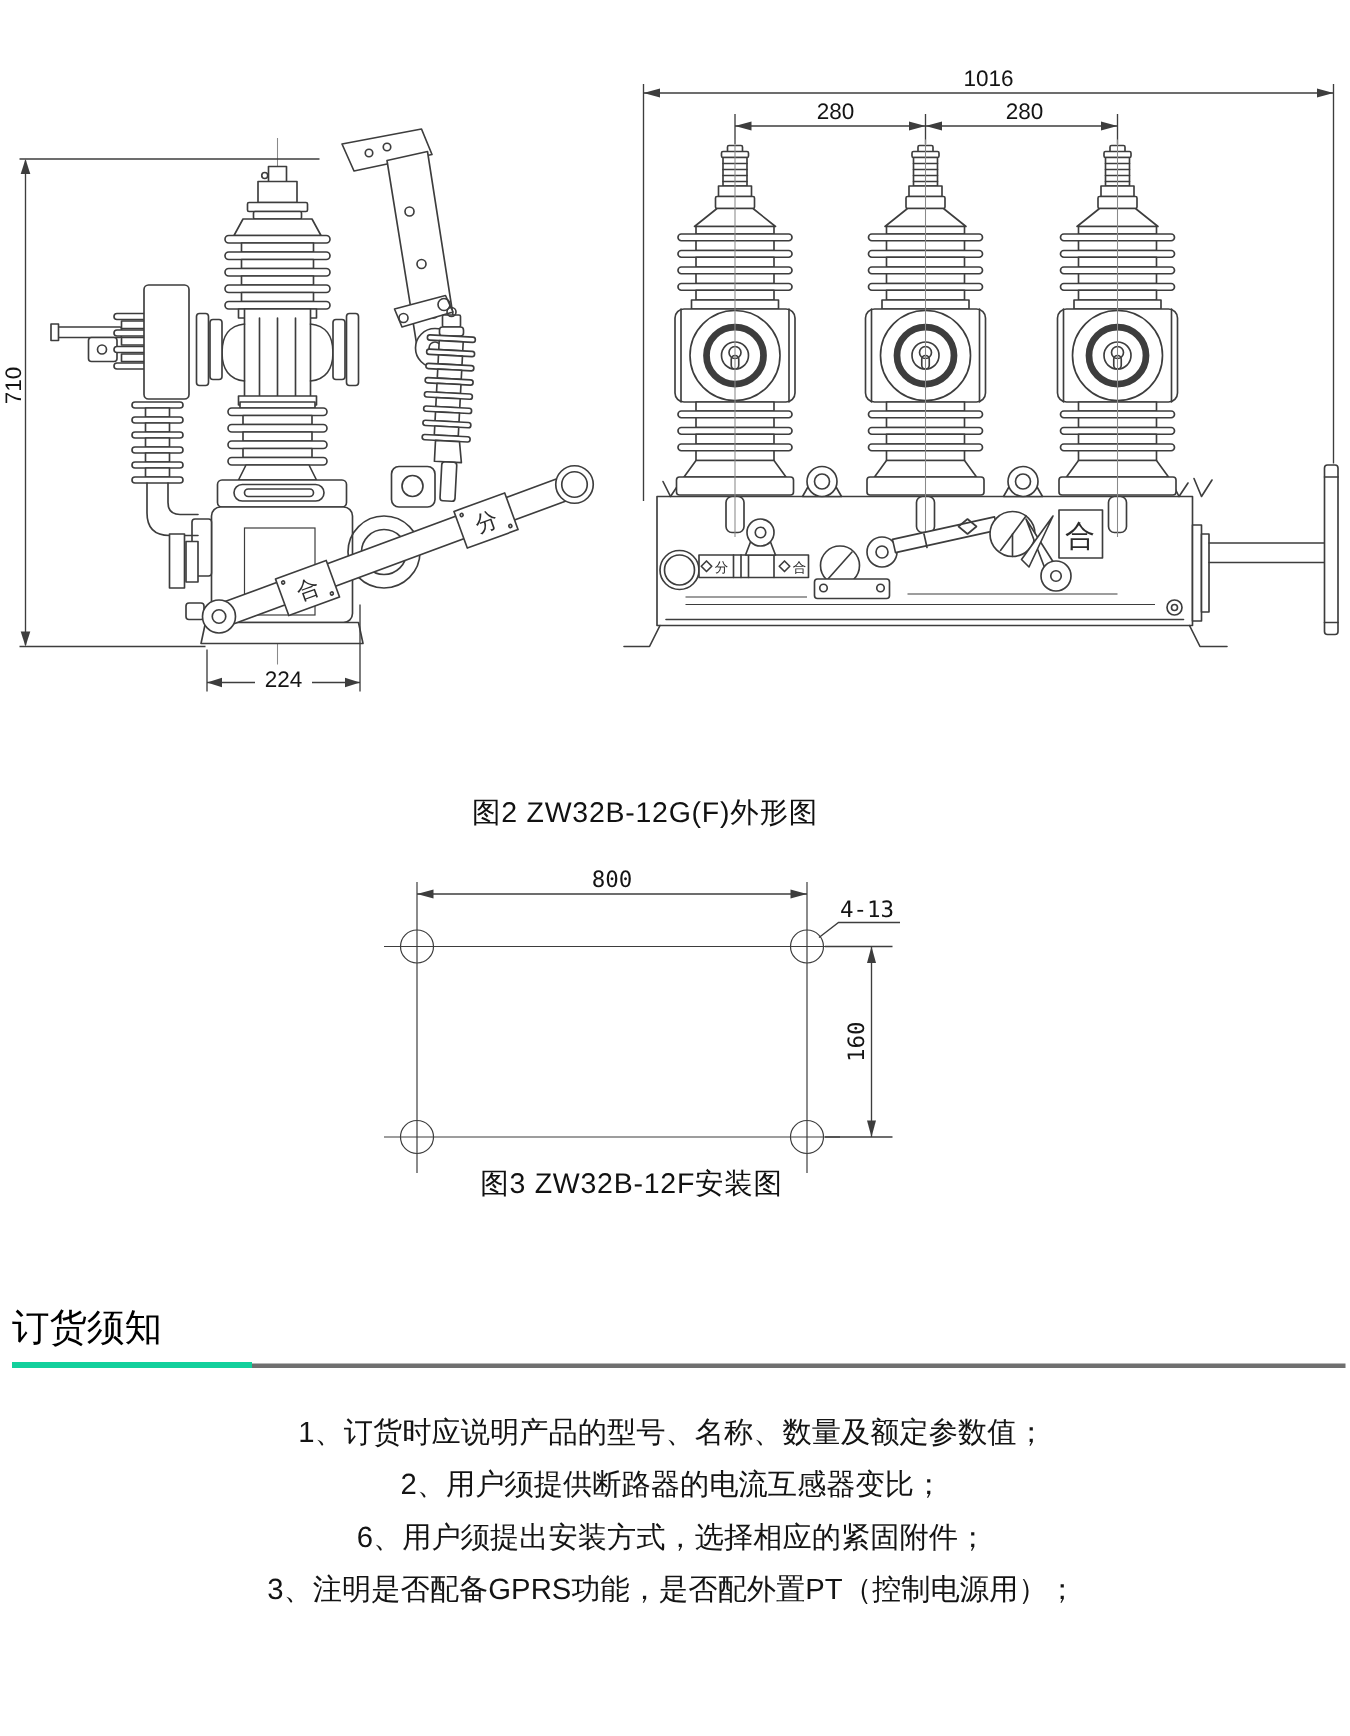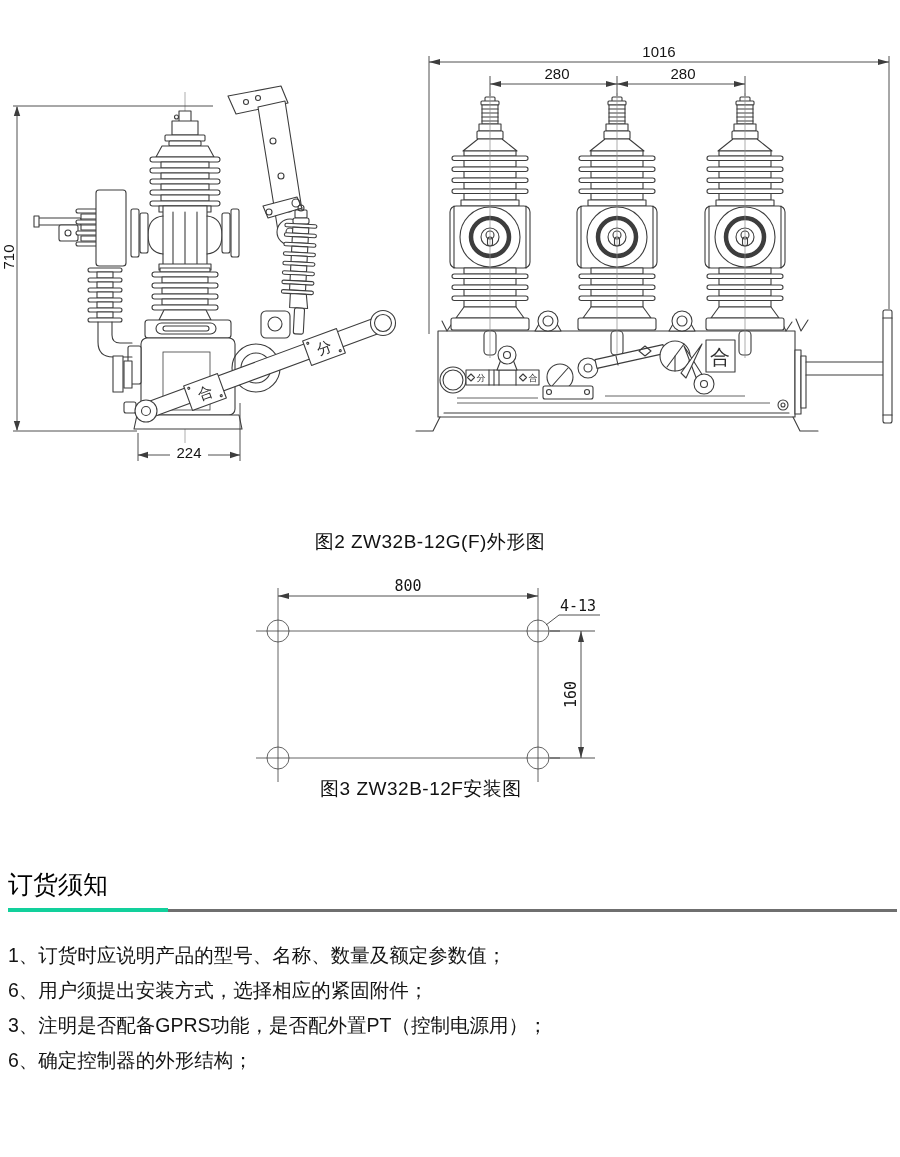--- a/index.html
+++ b/index.html
@@ -18,21 +18,21 @@
   .mechtxt-big{font:20px "Liberation Sans",sans-serif;fill:#2c2c2c;text-anchor:middle;}
   .levtxt{font:15px "Liberation Sans",sans-serif;fill:#2c2c2c;text-anchor:middle;}
   .caption{position:absolute;left:0;width:860px;text-align:center;font-size:19px;
            letter-spacing:0.5px;color:#111;}
   .cap2{top:529px;}
   .cap3{top:776px;width:842px;}
   .order-heading{position:absolute;left:8px;top:868px;font-size:25px;font-weight:normal;color:#000;}
   .rule{position:absolute;left:8px;top:908px;width:889px;height:5px;}
   .rule .green{position:absolute;left:0;top:0;width:160px;height:4px;}
   .rule .gray{position:absolute;left:160px;top:1px;width:729px;height:2.5px;}
-  .order-items{position:absolute;left:8px;top:938px;width:880px;}
+  .order-items{position:absolute;left:8px;top:938px;width:880px;text-align:center;}
   .item{font-size:19.5px;line-height:35px;color:#141414;white-space:nowrap;}
 </style>
 </head>
 <body>
 
 <div class="page">
 
   <svg width="900" height="478" viewBox="0 0 900 478" style="top:0;">
 
     <g>
@@ -390,17 +390,17 @@
 
   <div class="caption cap3">图3 ZW32B-12F安装图</div>
 
   <div class="order-heading">订货须知</div>
   <div class="rule">
     <span class="green" style="background: rgb(18, 208, 156);"></span>
     <span class="gray" style="background: rgb(111, 111, 111);"></span>
   </div>
   <div class="order-items">
     <div class="item">1、订货时应说明产品的型号、名称、数量及额定参数值；</div>
+    <div class="item">2、用户须提供断路器的电流互感器变比；</div>
     <div class="item">6、用户须提出安装方式，选择相应的紧固附件；</div>
     <div class="item">3、注明是否配备GPRS功能，是否配外置PT（控制电源用）；</div>
-    <div class="item">6、确定控制器的外形结构；</div>
   </div>
 </div>
 
 </body></html>

